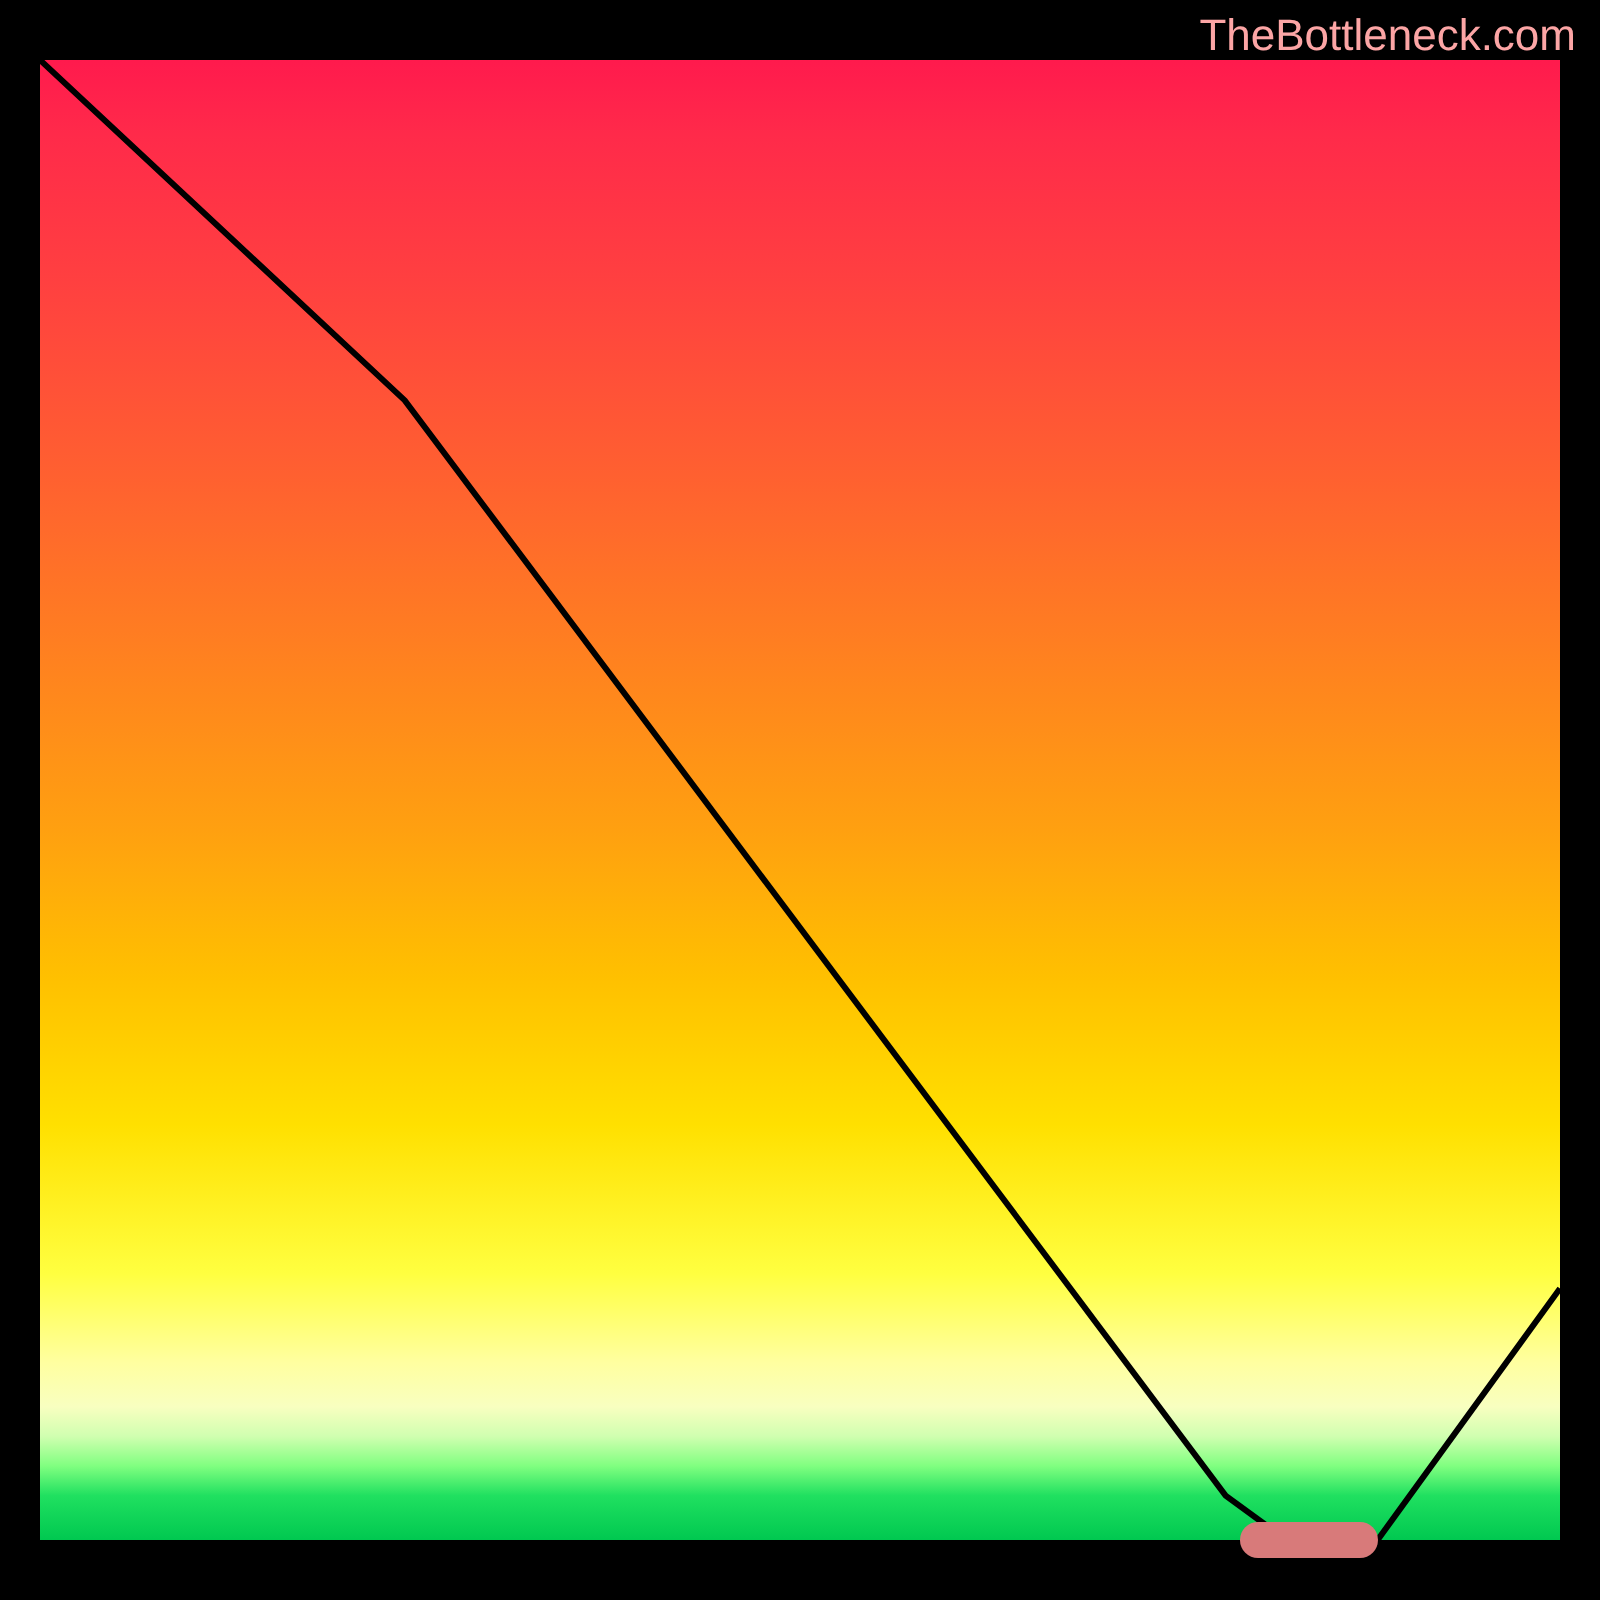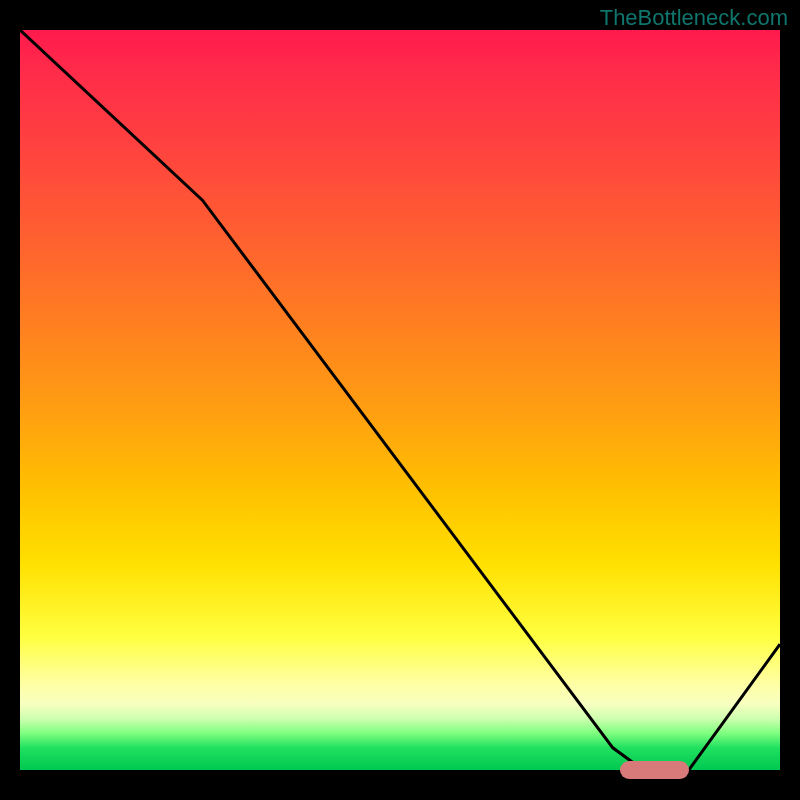--- a/index.html
+++ b/index.html
@@ -44,21 +44,21 @@
     position: absolute;
     left: 20px;
     top: 30px;
     width: 760px;
     height: 740px;
   }
   .attribution {
     position: absolute;
     top: 5px;
     right: 12px;
-    color: #0f766e;
+    color: #fca5a5;
     font-size: 22px;
     font-weight: 500;
   }
   .marker {
     position: absolute;
     background: #d87a7a;
     border-radius: 10px;
   }
 </style>
 </head>

